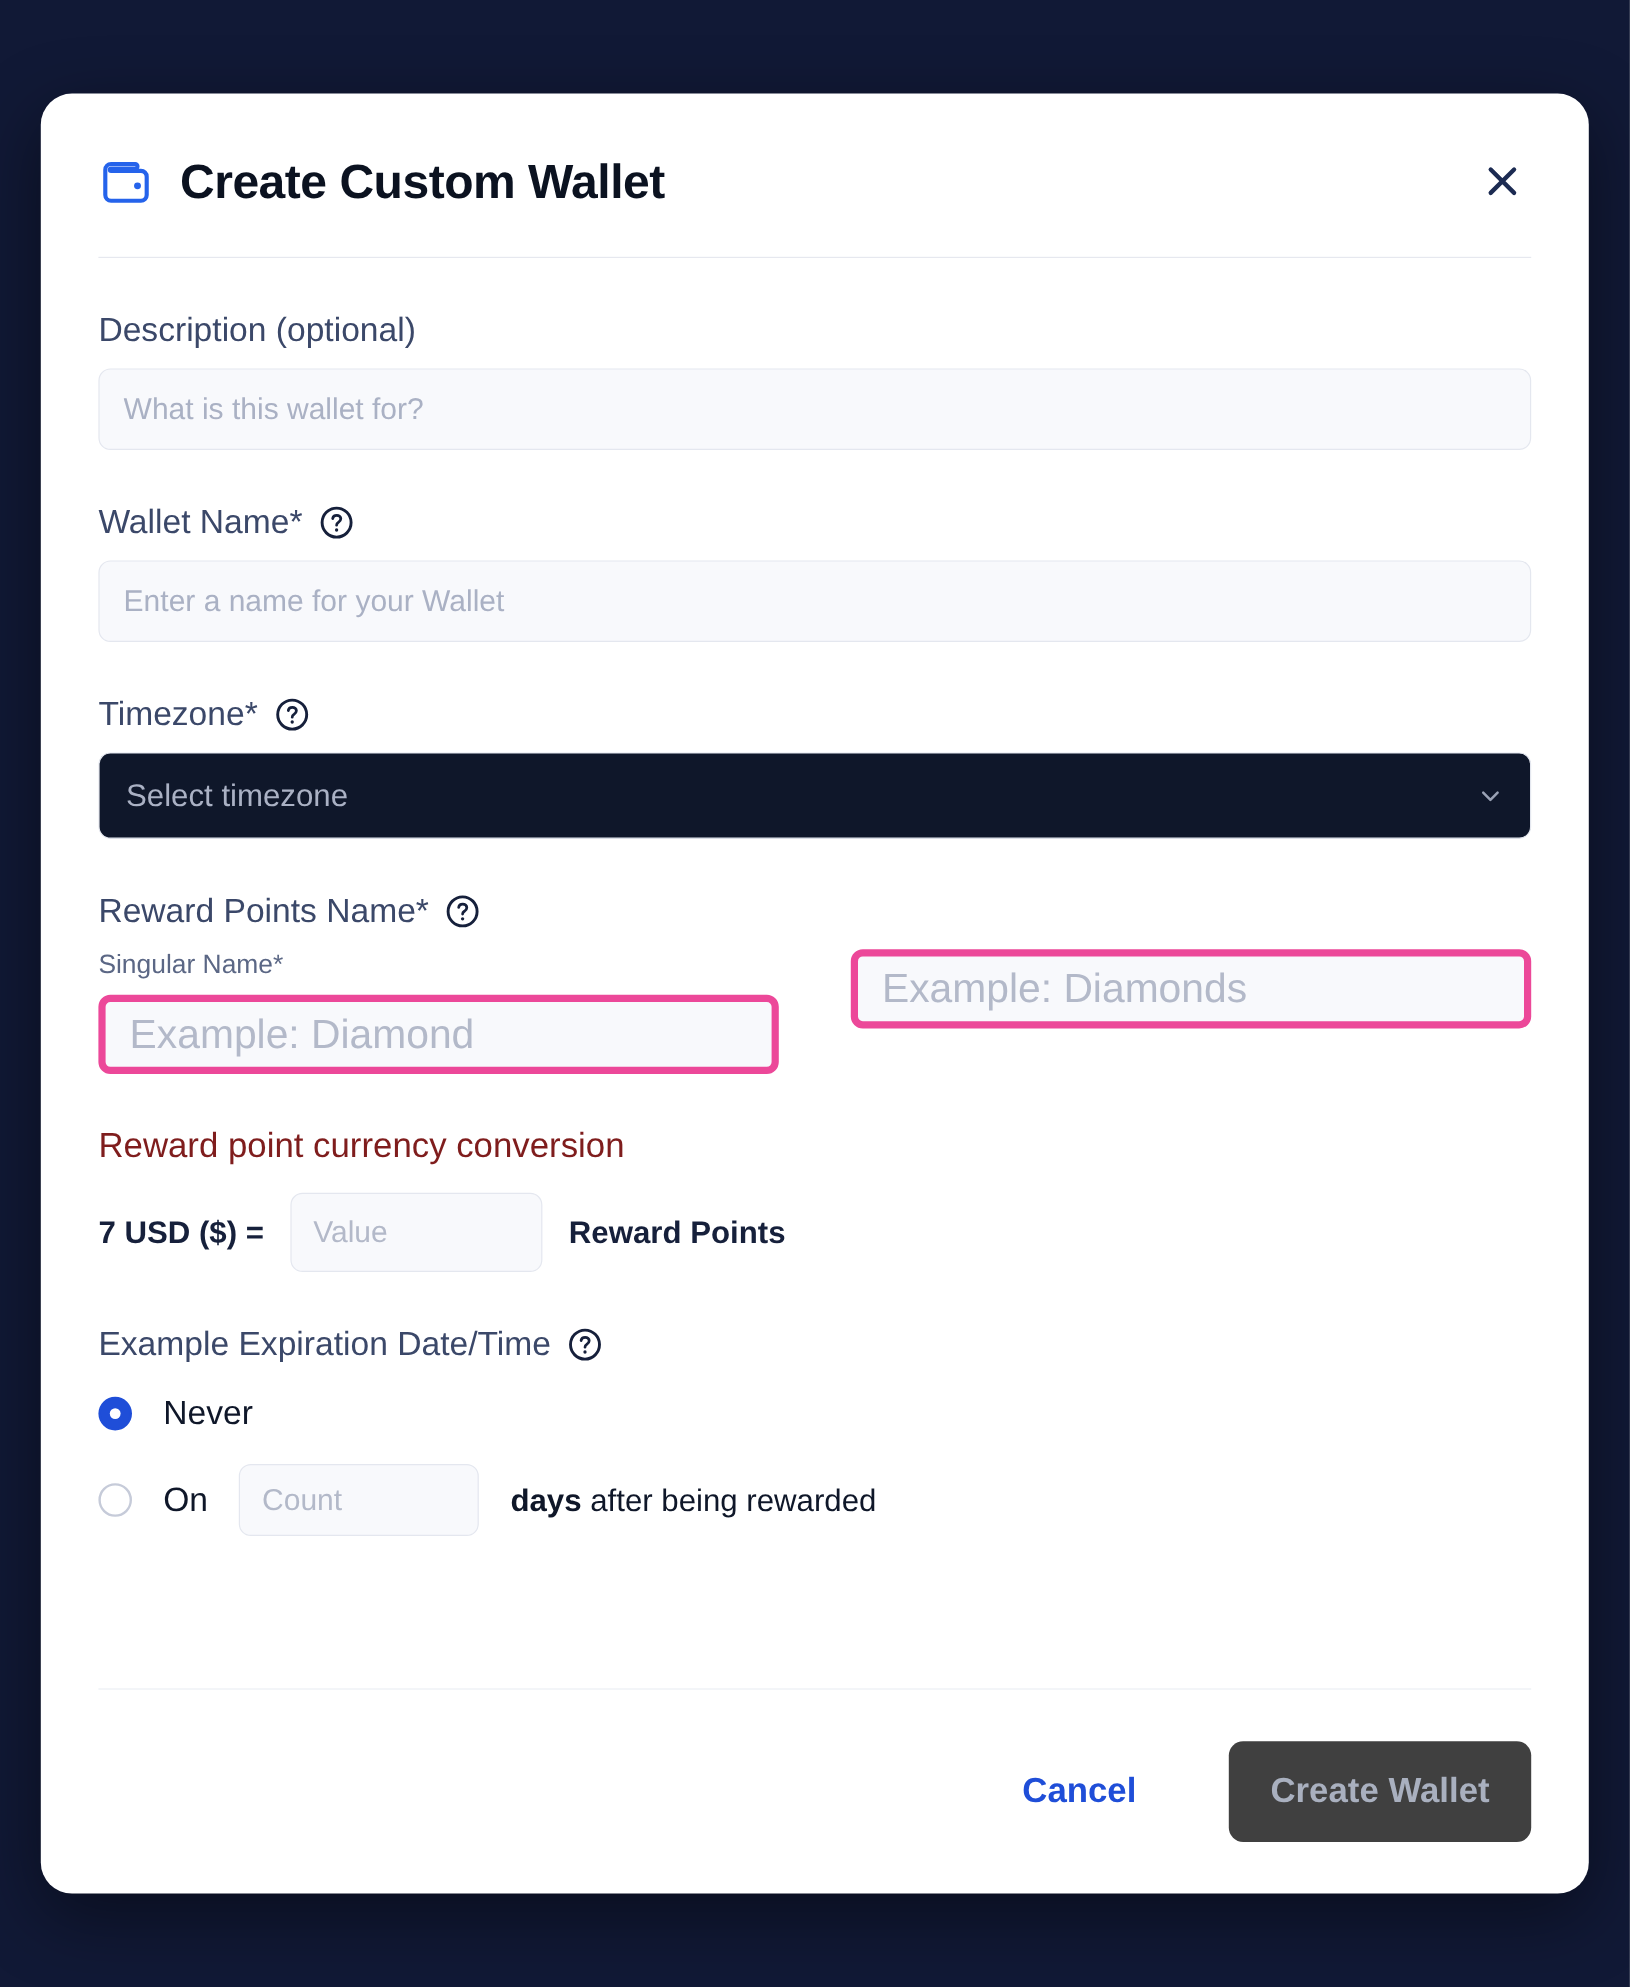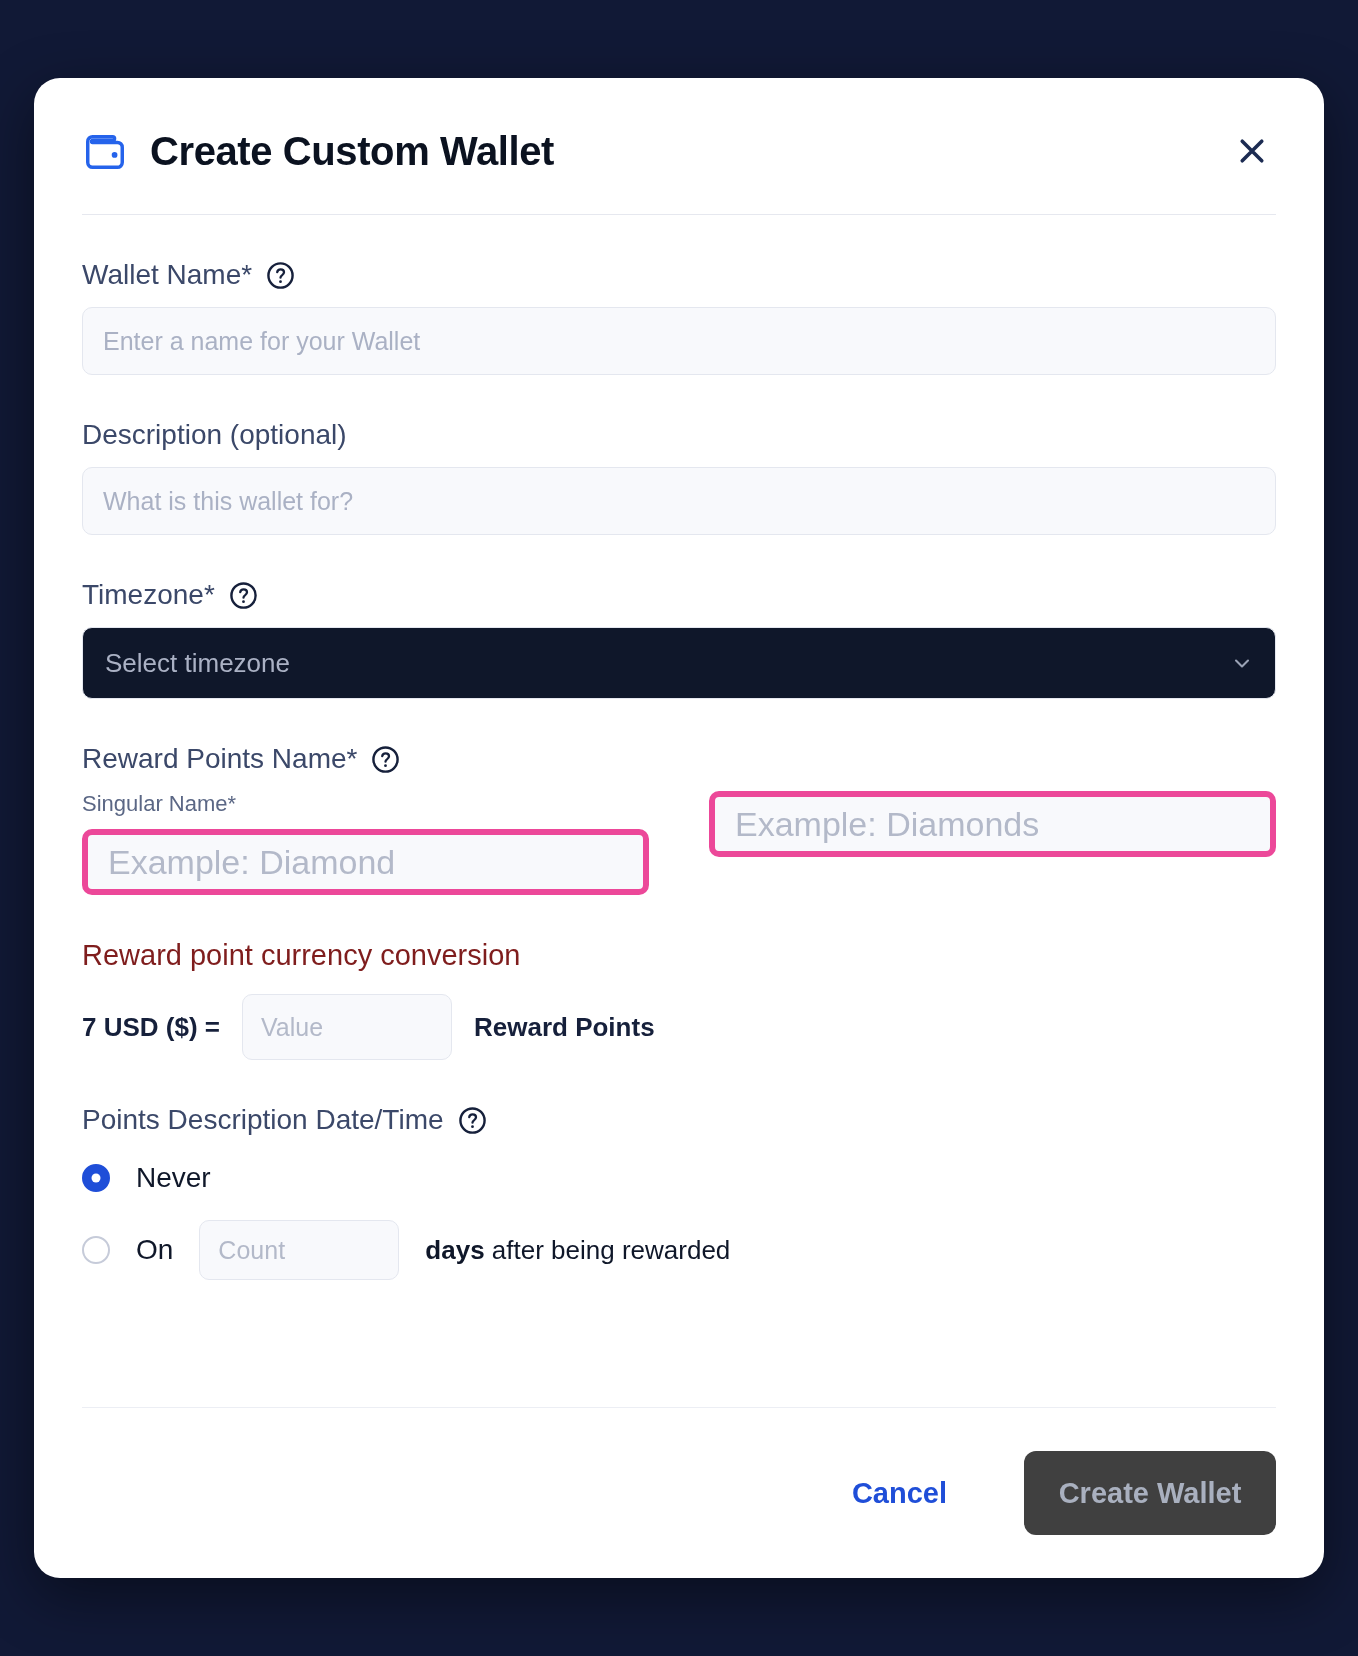--- a/index.html
+++ b/index.html
@@ -31,21 +31,21 @@
   
   .header {
     padding: 40px 48px 0 48px;
     display: flex;
     align-items: center;
     height: 108px;
     flex: 0 0 auto;
   }
   .header-left {
     display: flex;
-    align-items: flex-start;
+    align-items: center;
     gap: 22px;
   }
   .wallet-icon { width: 46px; height: 46px; display:block; }
   .modal-title {
     font-size: 40px;
     font-weight: bold;
     color: #0b1220;
     letter-spacing: -0.4px;
     white-space: nowrap;
   }
@@ -296,37 +296,37 @@
         </svg>
       </span>
     </button>
   </div>
   <div class="header-divider"></div>
 
   <div class="body">
 
     <div class="field-group">
       <div class="label-row">
+        <span class="field-label">Description (optional)</span>
+      </div>
+      <input class="text-input" type="text" placeholder="What is this wallet for?" style="">
+    </div>
+
+    <div class="field-group">
+      <div class="label-row">
         <span class="field-label">Wallet Name*</span>
         <span>
           <svg class="help-icon" viewBox="0 0 24 24" fill="none" xmlns="http://www.w3.org/2000/svg">
             <circle cx="12" cy="12" r="10" stroke="#16203b" stroke-width="2"></circle>
             <path d="M9.3 9.2c.2-1.4 1.3-2.2 2.8-2.2 1.6 0 2.8 1 2.8 2.4 0 1.2-.7 1.8-1.7 2.5-.9.6-1.2 1-1.2 1.9" stroke="#16203b" stroke-width="1.9" stroke-linecap="round"></path>
             <circle cx="12" cy="17.1" r="1.15" fill="#16203b"></circle>
           </svg>
         </span>
       </div>
       <input class="text-input" type="text" placeholder="Enter a name for your Wallet" style="">
-    </div>
-
-    <div class="field-group">
-      <div class="label-row">
-        <span class="field-label">Description (optional)</span>
-      </div>
-      <input class="text-input" type="text" placeholder="What is this wallet for?" style="">
     </div>
 
     <div class="field-group">
       <div class="label-row">
         <span class="field-label">Timezone*</span>
         <span>
           <svg class="help-icon" viewBox="0 0 24 24" fill="none" xmlns="http://www.w3.org/2000/svg">
             <circle cx="12" cy="12" r="10" stroke="#16203b" stroke-width="2"></circle>
             <path d="M9.3 9.2c.2-1.4 1.3-2.2 2.8-2.2 1.6 0 2.8 1 2.8 2.4 0 1.2-.7 1.8-1.7 2.5-.9.6-1.2 1-1.2 1.9" stroke="#16203b" stroke-width="1.9" stroke-linecap="round"></path>
             <circle cx="12" cy="17.1" r="1.15" fill="#16203b"></circle>
@@ -369,21 +369,21 @@
       <div class="section-title">Reward point currency conversion</div>
       <div class="conv-row">
         <span class="conv-text">7 USD ($) =</span>
         <input class="conv-input" type="text" placeholder="Value" style="">
         <span class="conv-text">Reward Points</span>
       </div>
     </div>
 
     <div class="field-group">
       <div class="label-row">
-        <span class="field-label">Points Description Date/Time</span>
+        <span class="field-label">Example Expiration Date/Time</span>
         <span>
           <svg class="help-icon" viewBox="0 0 24 24" fill="none" xmlns="http://www.w3.org/2000/svg">
             <circle cx="12" cy="12" r="10" stroke="#16203b" stroke-width="2"></circle>
             <path d="M9.3 9.2c.2-1.4 1.3-2.2 2.8-2.2 1.6 0 2.8 1 2.8 2.4 0 1.2-.7 1.8-1.7 2.5-.9.6-1.2 1-1.2 1.9" stroke="#16203b" stroke-width="1.9" stroke-linecap="round"></path>
             <circle cx="12" cy="17.1" r="1.15" fill="#16203b"></circle>
           </svg>
         </span>
       </div>
 
       <div class="radio-row">

